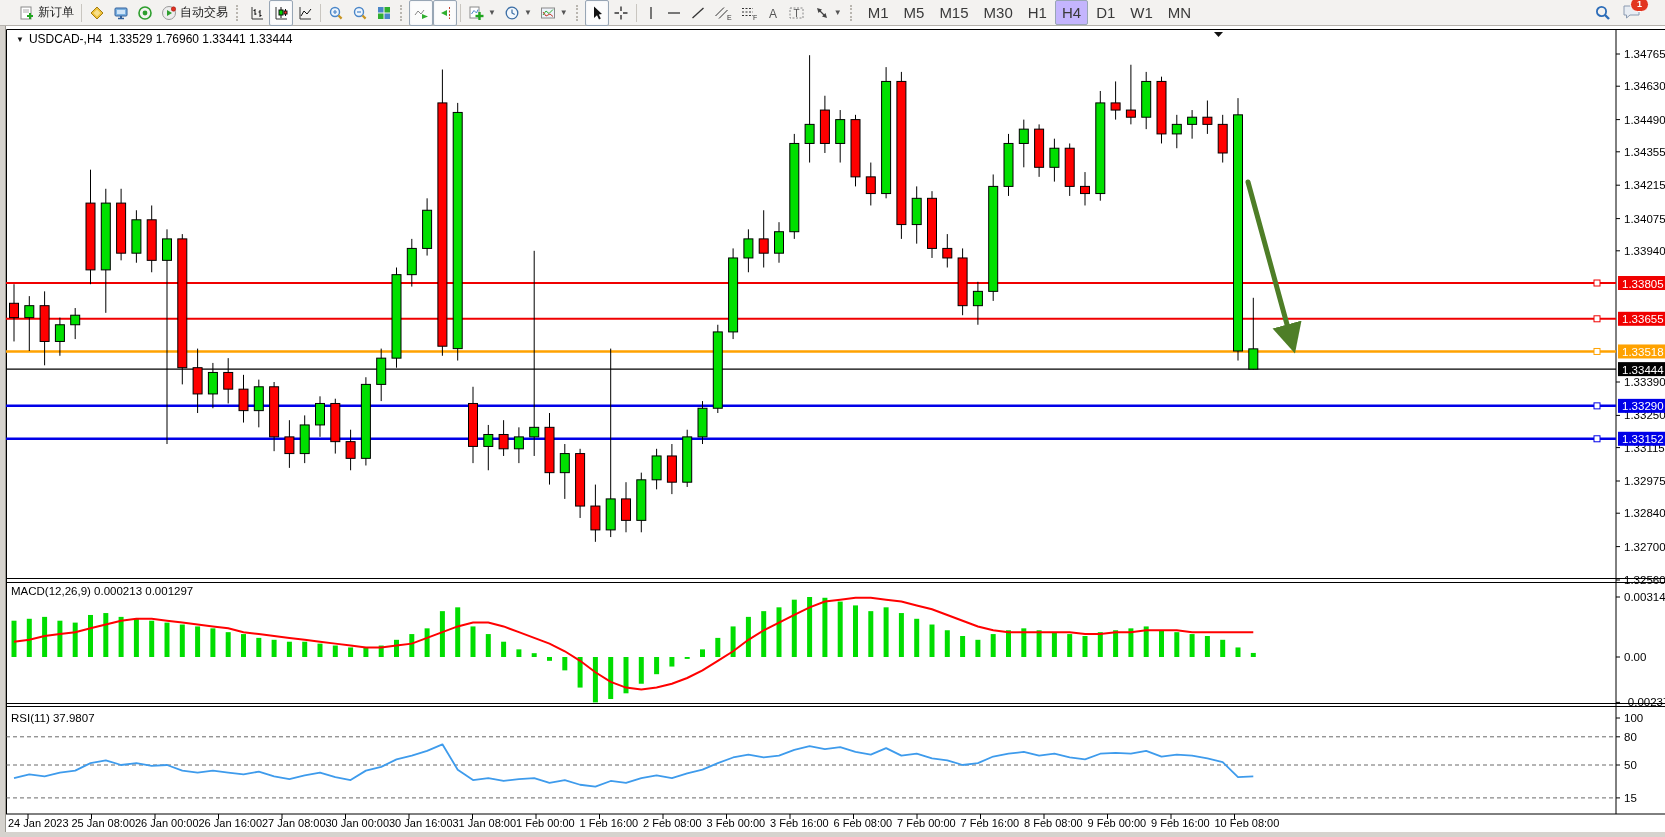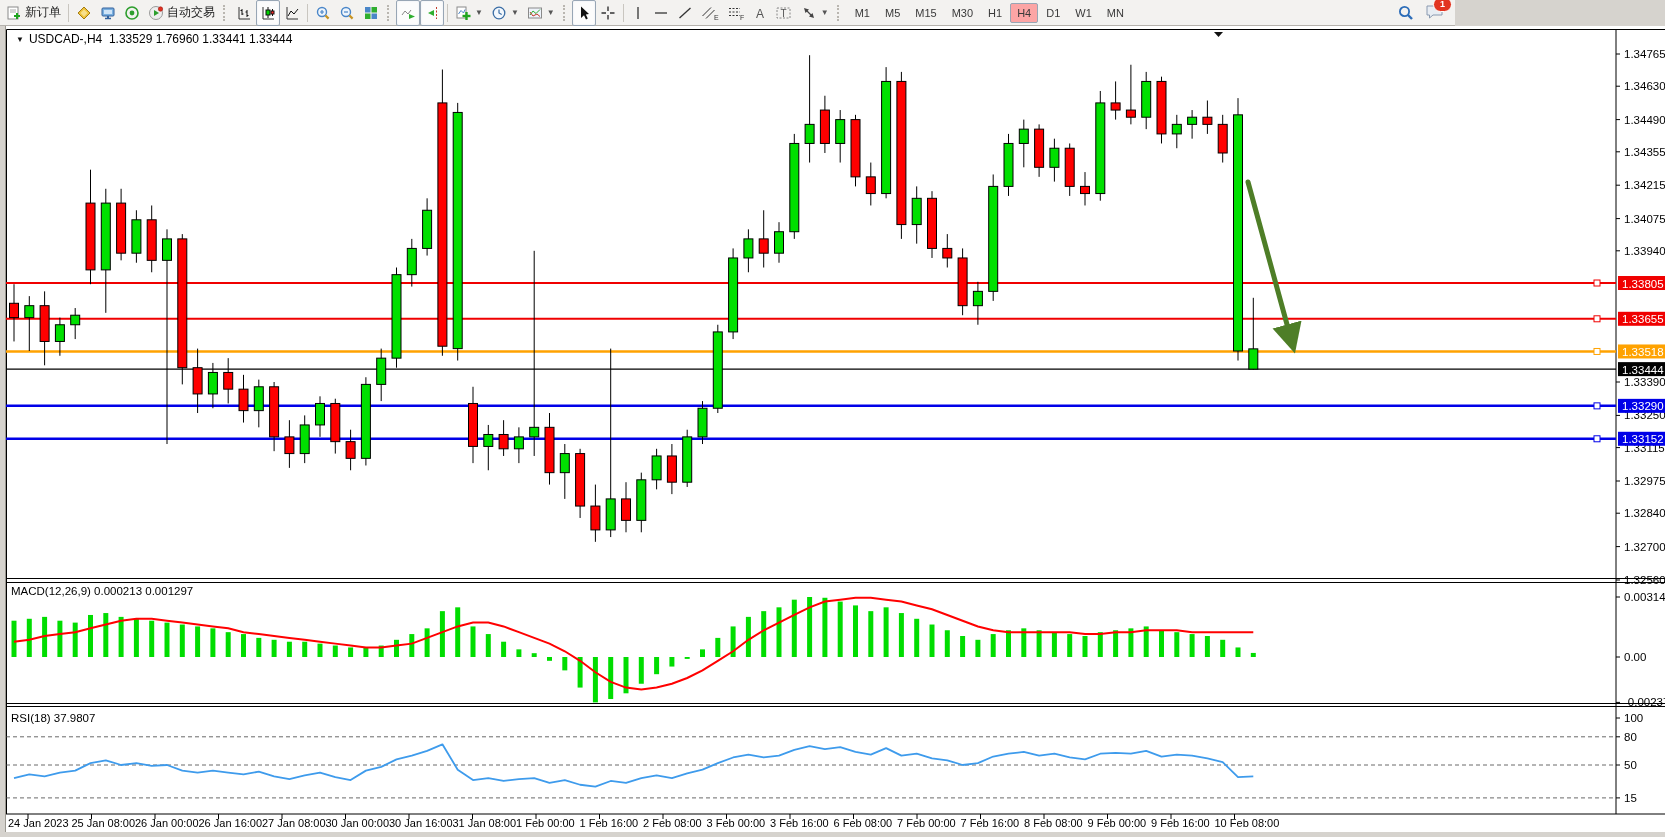--- a/index.html
+++ b/index.html
@@ -1,28 +1,28 @@
 <!DOCTYPE html>
 <html><head>
 <meta charset="utf-8">
 <style>
   html,body{margin:0;padding:0;width:1665px;height:837px;background:#d6d3ce;
     font-family:"Liberation Sans",sans-serif;overflow:hidden;-webkit-font-smoothing:antialiased}
   
-  .toolbar{position:absolute;top:0;left:0;width:1455px;height:26px;background:#f3f2f0;
-    border-bottom:1px solid #b5b2ad;display:flex;align-items:center;padding:0 2px;box-sizing:border-box}
+  .toolbar{position:absolute;top:0;left:0;width:1665px;height:26px;background:#f3f2f0;
+    border-bottom:1px solid #b5b2ad;display:flex;align-items:center;padding:0 15px;box-sizing:border-box}
   .tb{display:flex;align-items:center;gap:3px;height:22px;padding:1px 3px;border:1px solid transparent;
     border-radius:2px;font-size:12px;color:#222;background:transparent;white-space:nowrap}
   .tb.active{border-color:#98a6b5;background:#fcfcfc;box-shadow:inset 0 0 2px #e3e8ee}
   .tb svg{display:block}
   .grip{width:3px;height:16px;border-left:2px dotted #b9b6b0;margin:0 4px}
   .sep{width:1px;height:18px;background:#c9c6c0;margin:0 3px}
   .tf-group{display:flex;align-items:center;gap:1px;margin-left:2px}
-  .tf{font-size:11px;color:#3a3a3a;padding:3px 6px;border:1px solid transparent;border-radius:2px}
-  .tf.active{border-color:#98a6b5;background:#fca5a5}
+  .tf{font-size:15px;color:#3a3a3a;padding:3px 6px;border:1px solid transparent;border-radius:2px}
+  .tf.active{border-color:#98a6b5;background:#c4b5fd}
   .right-icons{margin-left:auto;display:flex;align-items:center;gap:10px;padding-right:8px}
   .chatwrap{position:relative}
   .badge{position:absolute;top:-5px;right:-7px;min-width:13px;height:13px;border-radius:8px;background:#e23520;
     color:#fff;font-size:9px;font-weight:bold;text-align:center;line-height:13px;padding:0 2px;border:1px solid #fff}
   .caret{font-size:8px;color:#555;margin-left:1px}
   
   .leftstrip{position:absolute;left:0;top:26px;width:6px;height:811px;background:#d6d3ce;border-right:1px solid #9a9790;box-sizing:border-box}
   .chart{position:absolute;left:6px;top:26px;width:1659px;height:806px;background:#fff}
   .bottomstrip{position:absolute;left:0;top:832px;width:1665px;height:5px;background:#d6d3ce}
   .chart-label{position:absolute;font-size:11.5px;color:#000;white-space:pre}
@@ -616,15 +616,15 @@
       <text x="1208.5" y="801" font-size="11" fill="#000">10 Feb 08:00</text>
       <defs>
         <marker id="ah" markerWidth="7" markerHeight="7" refX="3" refY="3" orient="auto">
           <path d="M0,0 L6,3 L0,6 z" fill="#4e7e27"></path>
         </marker>
       </defs>
       <line x1="1242" y1="156" x2="1285" y2="313" stroke="#4e7e27" stroke-width="5" marker-end="url(#ah)" stroke-linecap="round"></line>
     </svg>
   <div class="chart-label" id="chart-title"><span class="tri">▼</span><span>USDCAD-,H4  1.33529 1.76960 1.33441 1.33444</span></div>
   <div class="chart-label" id="macd-label">MACD(12,26,9) 0.000213 0.001297</div>
-  <div class="chart-label" id="rsi-label">RSI(18) 37.9807</div>
+  <div class="chart-label" id="rsi-label">RSI(11) 37.9807</div>
 </div>
 <div class="bottomstrip"></div>
 
 </body></html>

